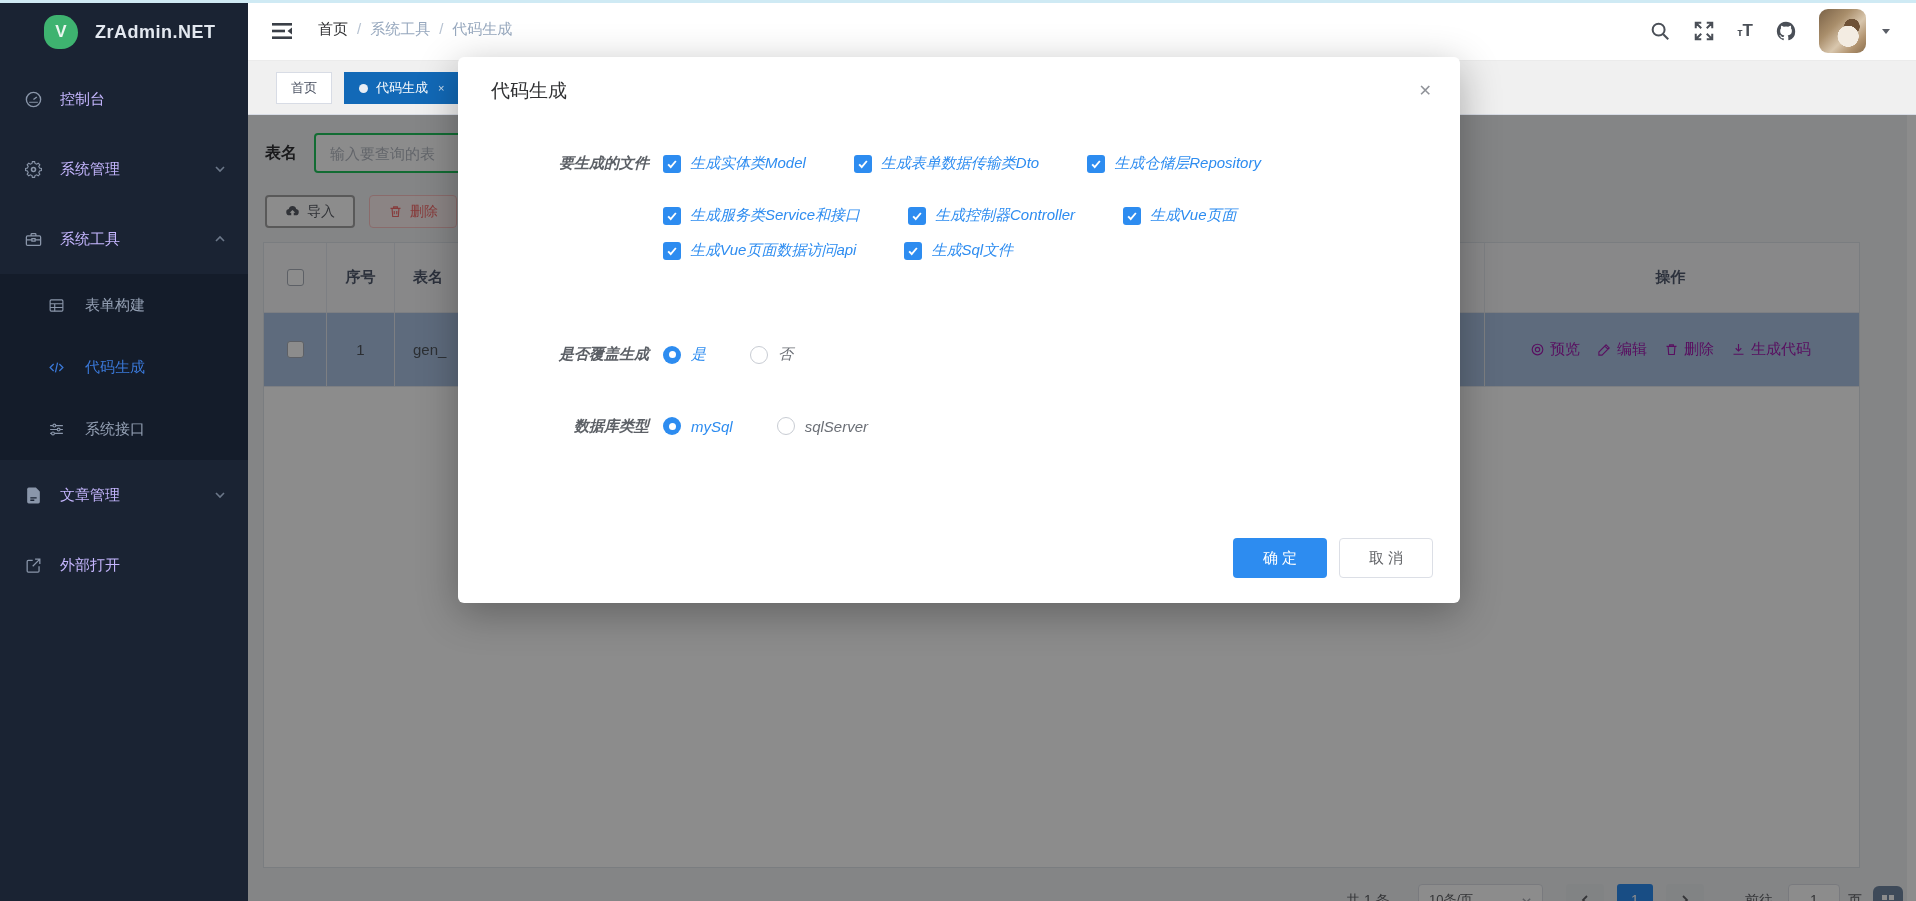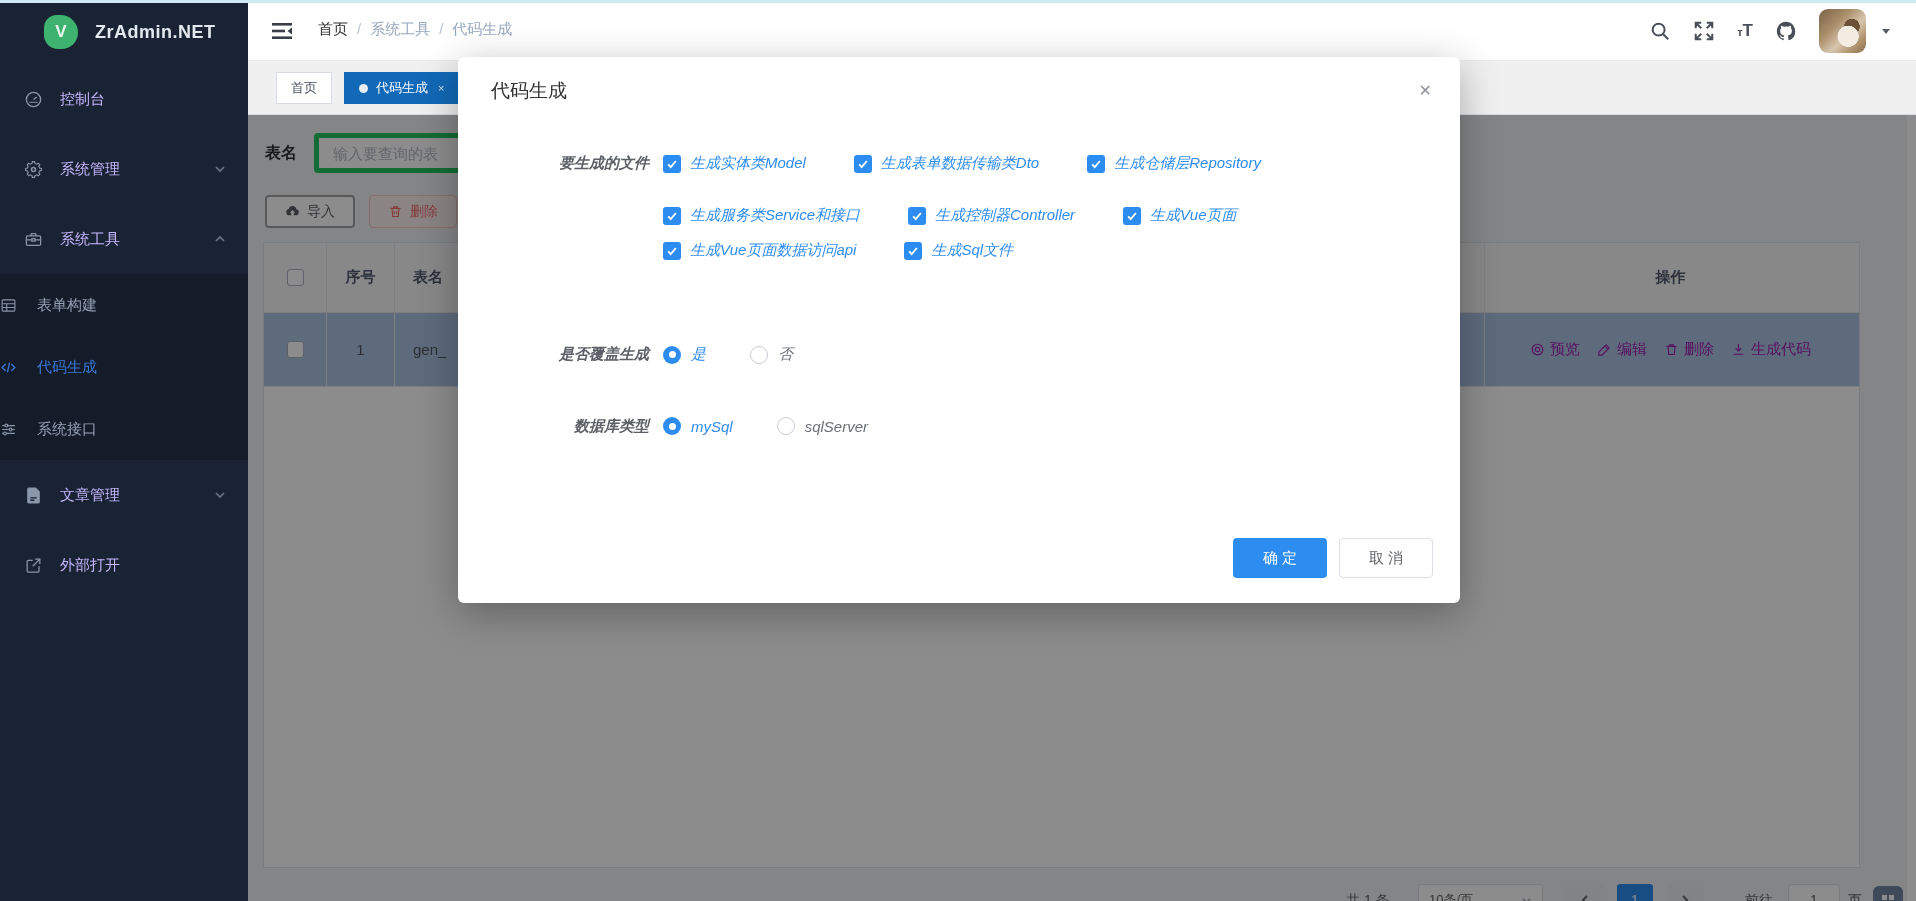--- a/index.html
+++ b/index.html
@@ -16,21 +16,21 @@
   .logo-row { height:64px; display:flex; align-items:center; padding-left:44px; }
   .logo-mark { width:34px; height:34px; background:#3eb370; border-radius:42% 58% 54% 46%;
     display:flex; align-items:center; justify-content:center; color:#eaf6ef;
     font-weight:bold; font-size:17px; margin-right:17px; }
   .logo-title { color:#e3e8f0; font-size:18px; font-weight:bold; letter-spacing:.5px; }
   .menu-item { height:70px; display:flex; align-items:center; padding:0 22px 0 24px;
     color:#c4b5fd; font-size:15px; cursor:pointer; }
   .menu-item .mi-icon { width:19px; height:19px; margin-right:17px; color:#8a96aa; flex:0 0 auto; }
   .menu-item .chev { margin-left:auto; color:#6b7789; }
   .submenu { background:#141c2a; }
-  .sub-item { height:62px; display:flex; align-items:center; 
+  .sub-item { height:62px; display:flex; align-items:center; padding-left:48px;
     color:#94a0b4; font-size:15px; cursor:pointer; }
   .sub-item .mi-icon { width:17px; height:17px; margin-right:20px; color:#8a96aa; }
   .sub-item.active { color:#3a78d8; }
   .sub-item.active .mi-icon { color:#3a78d8; }
 
   
   .navbar { left:248px; top:0; width:1668px; height:61px; background:#fff;
     border-bottom:1px solid #ebebeb; z-index:6; }
   .hamburger { left:22px; top:19px; width:24px; height:24px; color:#3a3f47; cursor:pointer; }
   .breadcrumb { left:70px; top:20px; font-size:15px; color:#97a8be; display:flex; gap:9px; }
@@ -54,21 +54,21 @@
     background:#fff; border:1px solid #d8dce5; color:#495060; font-size:13px;
     margin-right:12px; cursor:pointer; }
   .tab.active { background:#1269b7; border-color:#1269b7; color:#fff; }
   .tab .dot { width:9px; height:9px; border-radius:50%; background:#e8eef5; }
   .tab .tab-close { font-size:11px; color:#cfe0ef; margin-left:2px; cursor:pointer; }
 
   
   .content { left:239px; top:115px; width:1668px; height:786px; background:#f0f2f5; z-index:1; }
   .query-label { left:26px; top:28px; font-size:16px; font-weight:bold; color:#303133; }
   .query-input { left:75px; top:18px; width:252px; height:40px; background:#fff;
-    border:5px solid #22c55e; border-radius:4px; padding:0 14px; font-size:15px; color:#606266; }
+    border:2px solid #22c55e; border-radius:4px; padding:0 14px; font-size:15px; color:#606266; }
   .query-input::placeholder { color:#b4b9c2; }
   .btn { display:inline-flex; align-items:center; justify-content:center; gap:7px;
     border-radius:4px; font-size:14px; cursor:pointer; }
   .btn-import { left:26px; top:80px; width:90px; height:33px; background:#fff;
     border:2px solid #a3a3a3; color:#5a5e66; }
   .btn-del { left:130px; top:80px; width:88px; height:33px; background:#fef0f0;
     border:1px solid #fbc4c4; color:#f56c6c; }
   .bi { width:15px; height:15px; }
 
   .tbl { left:24px; top:127px; width:1597px; height:626px; background:#fff;

